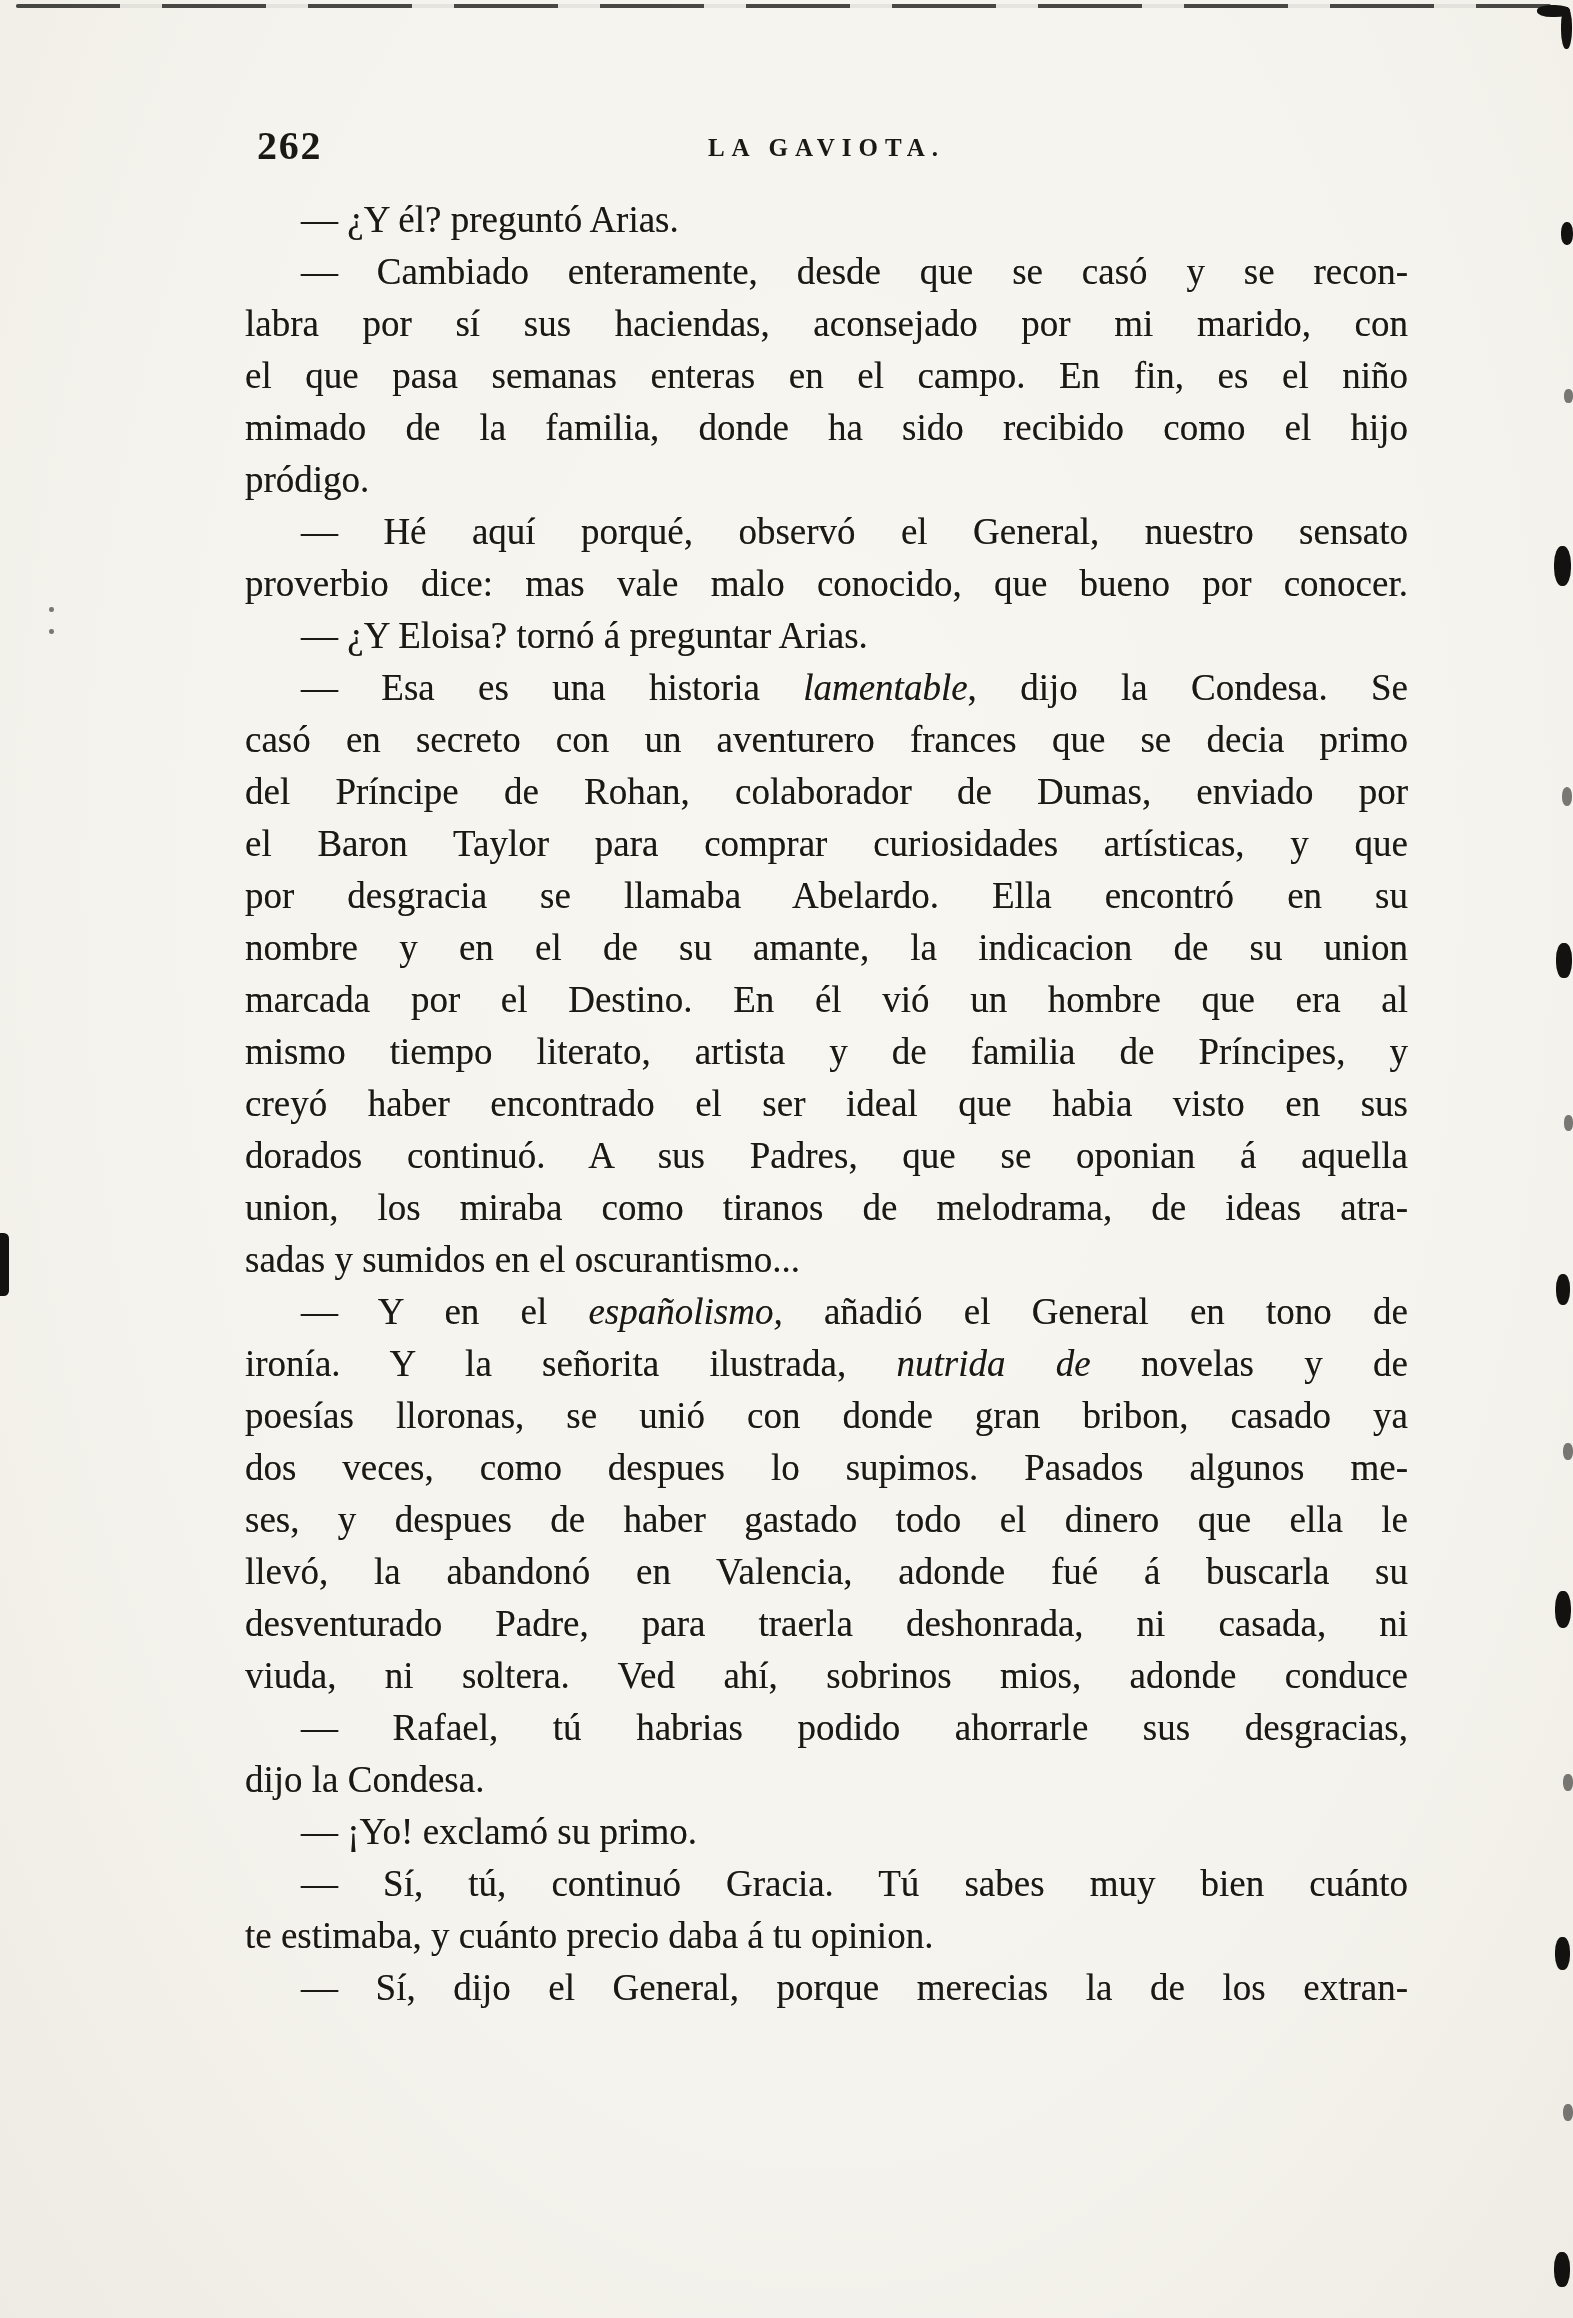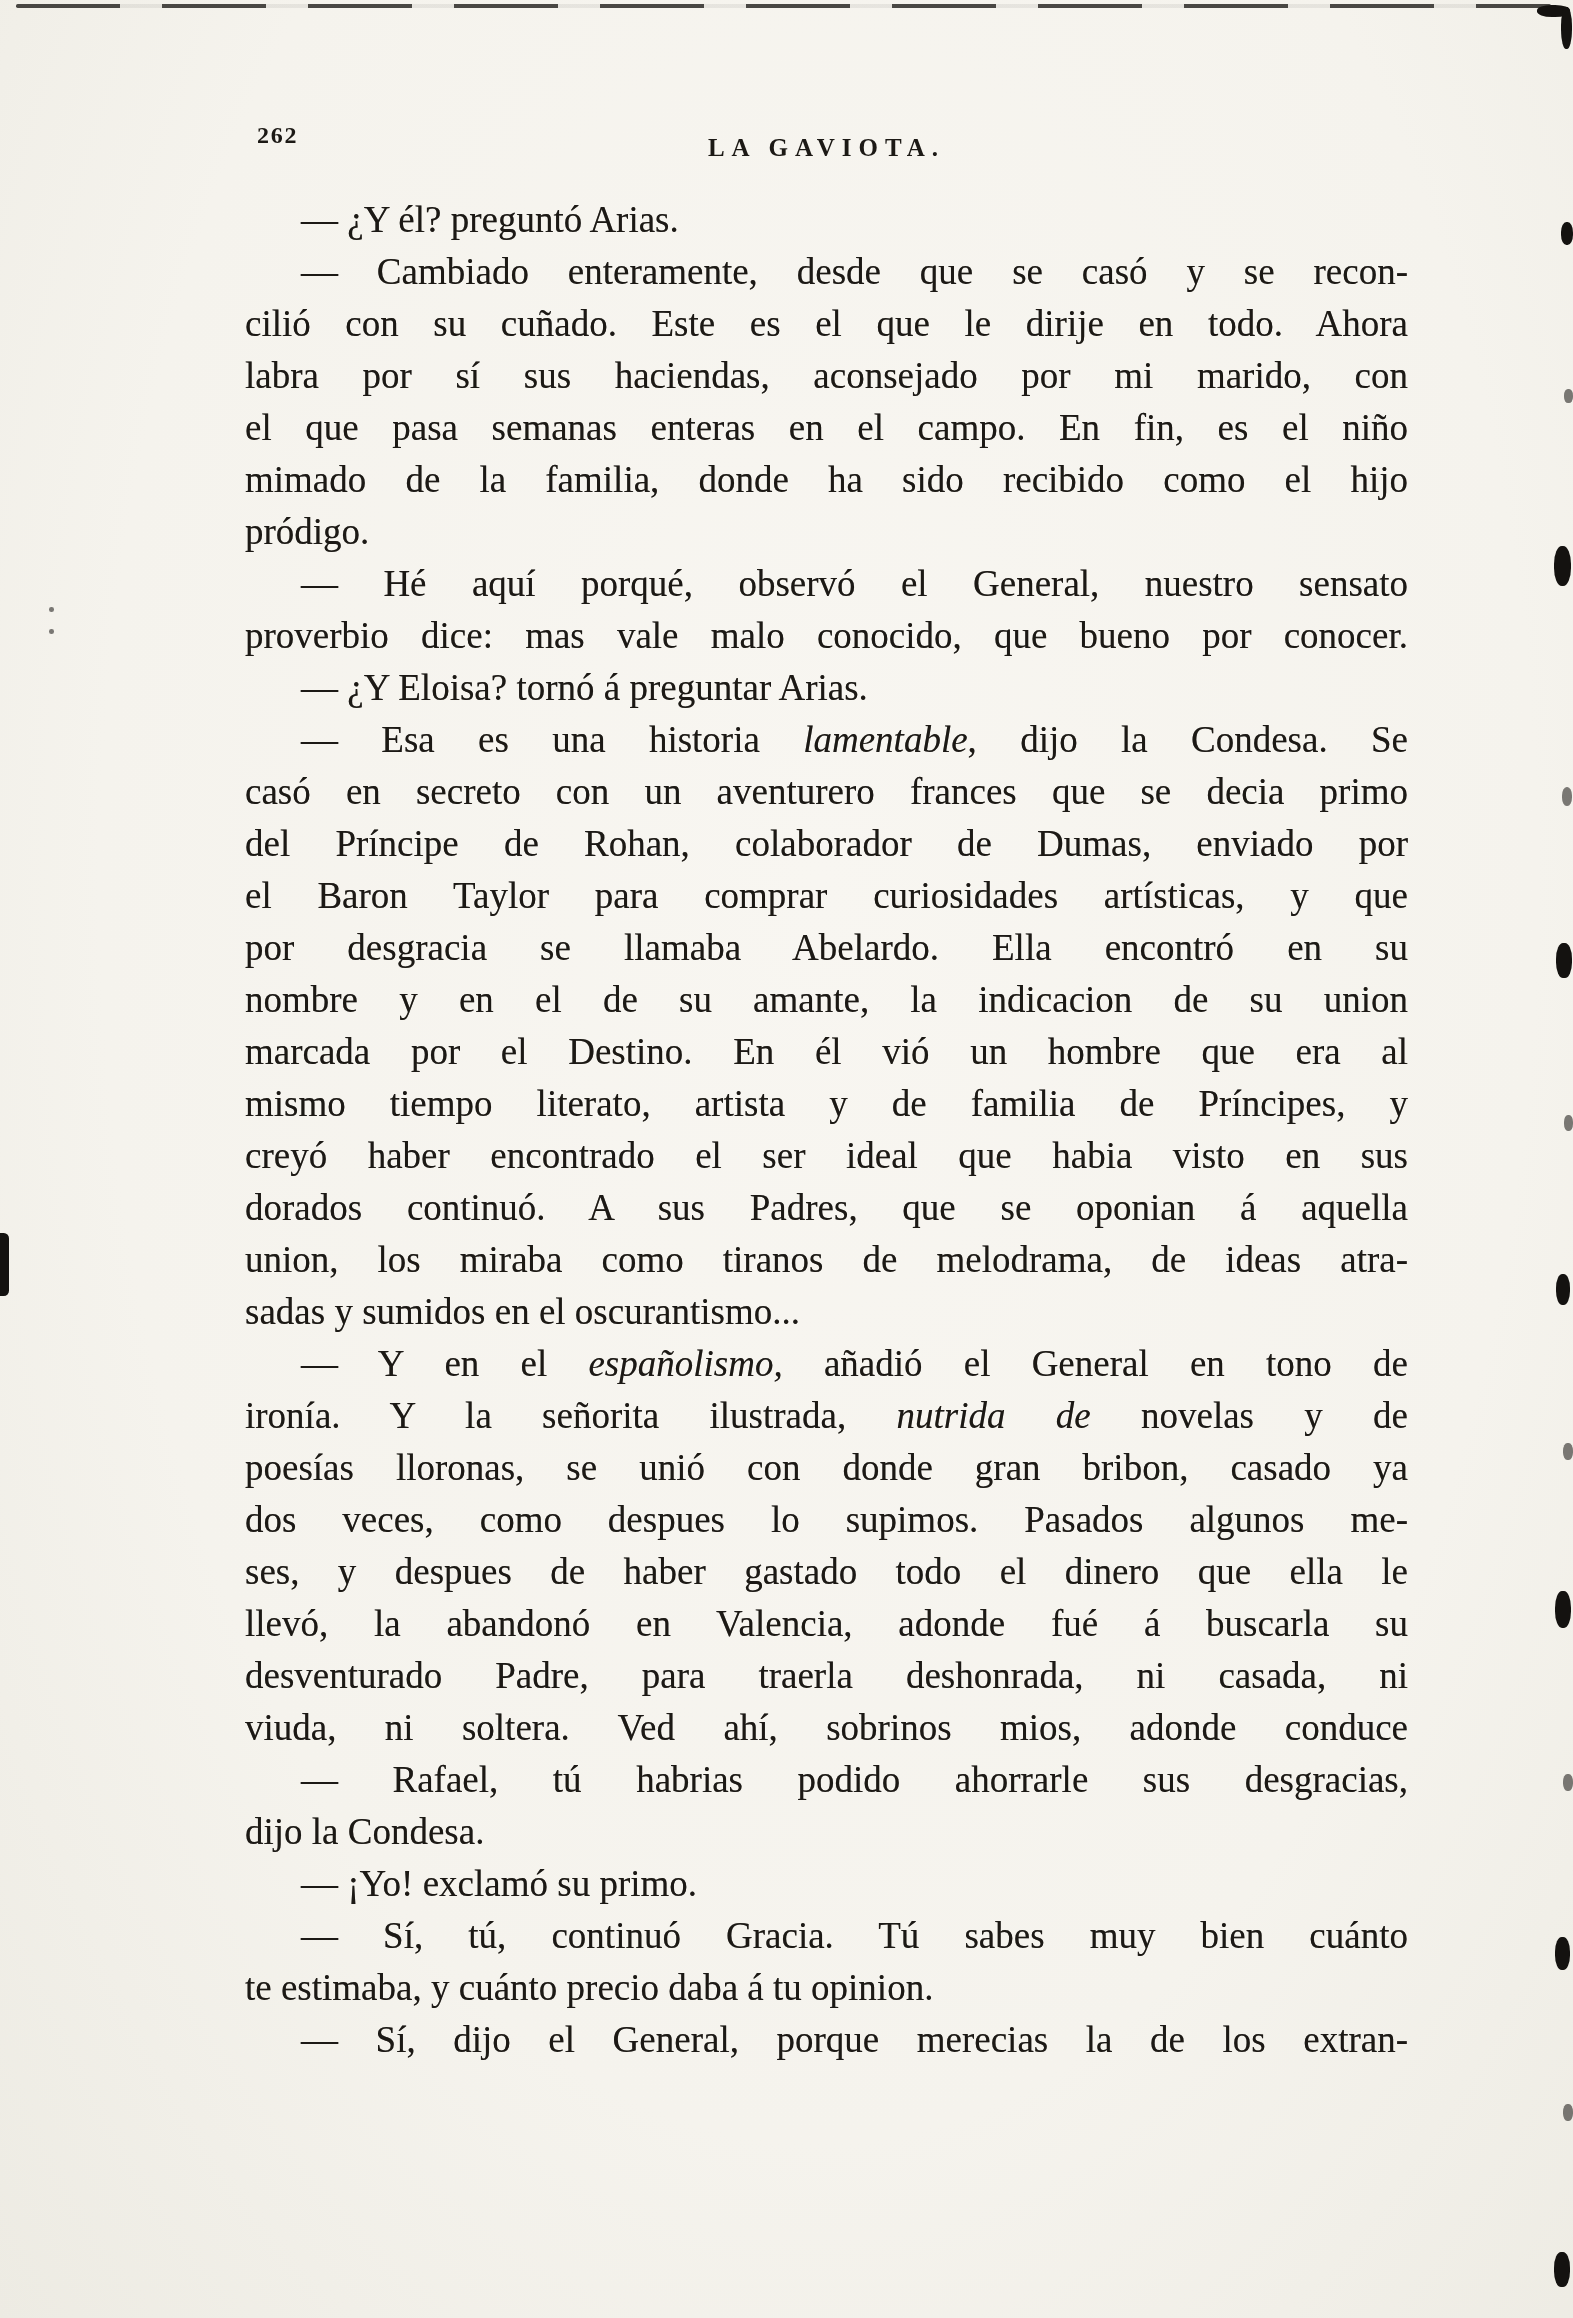--- a/index.html
+++ b/index.html
@@ -41,21 +41,21 @@
       width:1163px;
     }
     .header{
       position:relative;
       height:66px;
     }
     .pagenum{
       position:absolute;
       left:12px;
       top:0;
-      font-size:24px;
+      font-size:40px;
       font-weight:700;
       letter-spacing:1.7px;
     }
     .running{
       position:absolute;
       left:0;right:0;
       top:12px;
       text-align:center;
       font-size:25px;
       font-weight:700;
@@ -102,21 +102,20 @@
   <div class="artifact faint" style="left:49px;top:629px;width:5.2px;height:5.2px;"></div>
 
   <div class="content">
     <div class="header">
       <span class="pagenum">262</span>
       <span class="running">LA GAVIOTA.</span>
     </div>
     <div class="text-block">
         <div class="line ind"><span>— ¿Y él? preguntó Arias.</span></div>
         <div class="line ind just"><span>— Cambiado enteramente, desde que se casó y se recon-</span></div>
-        <div class="line just"><span>cilió con su cuñado.  Este es el que le dirije en todo.  Ahora</span></div>
         <div class="line just"><span>labra por sí sus haciendas, aconsejado por mi marido, con</span></div>
         <div class="line just"><span>el que pasa semanas enteras en el campo.  En fin, es el niño</span></div>
         <div class="line just"><span>mimado de la familia, donde ha sido recibido como el hijo</span></div>
         <div class="line"><span>pródigo.</span></div>
         <div class="line ind just"><span>— Hé aquí porqué, observó el General, nuestro sensato</span></div>
         <div class="line just"><span>proverbio dice: mas vale malo conocido, que bueno por conocer.</span></div>
         <div class="line ind"><span>— ¿Y Eloisa? tornó á preguntar Arias.</span></div>
         <div class="line ind just"><span>— Esa es una historia </span><span class="it">lamentable</span><span>, dijo la Condesa.  Se</span></div>
         <div class="line just"><span>casó en secreto con un aventurero frances que se decia primo</span></div>
         <div class="line just"><span>del Príncipe de Rohan, colaborador de Dumas, enviado por</span></div>

